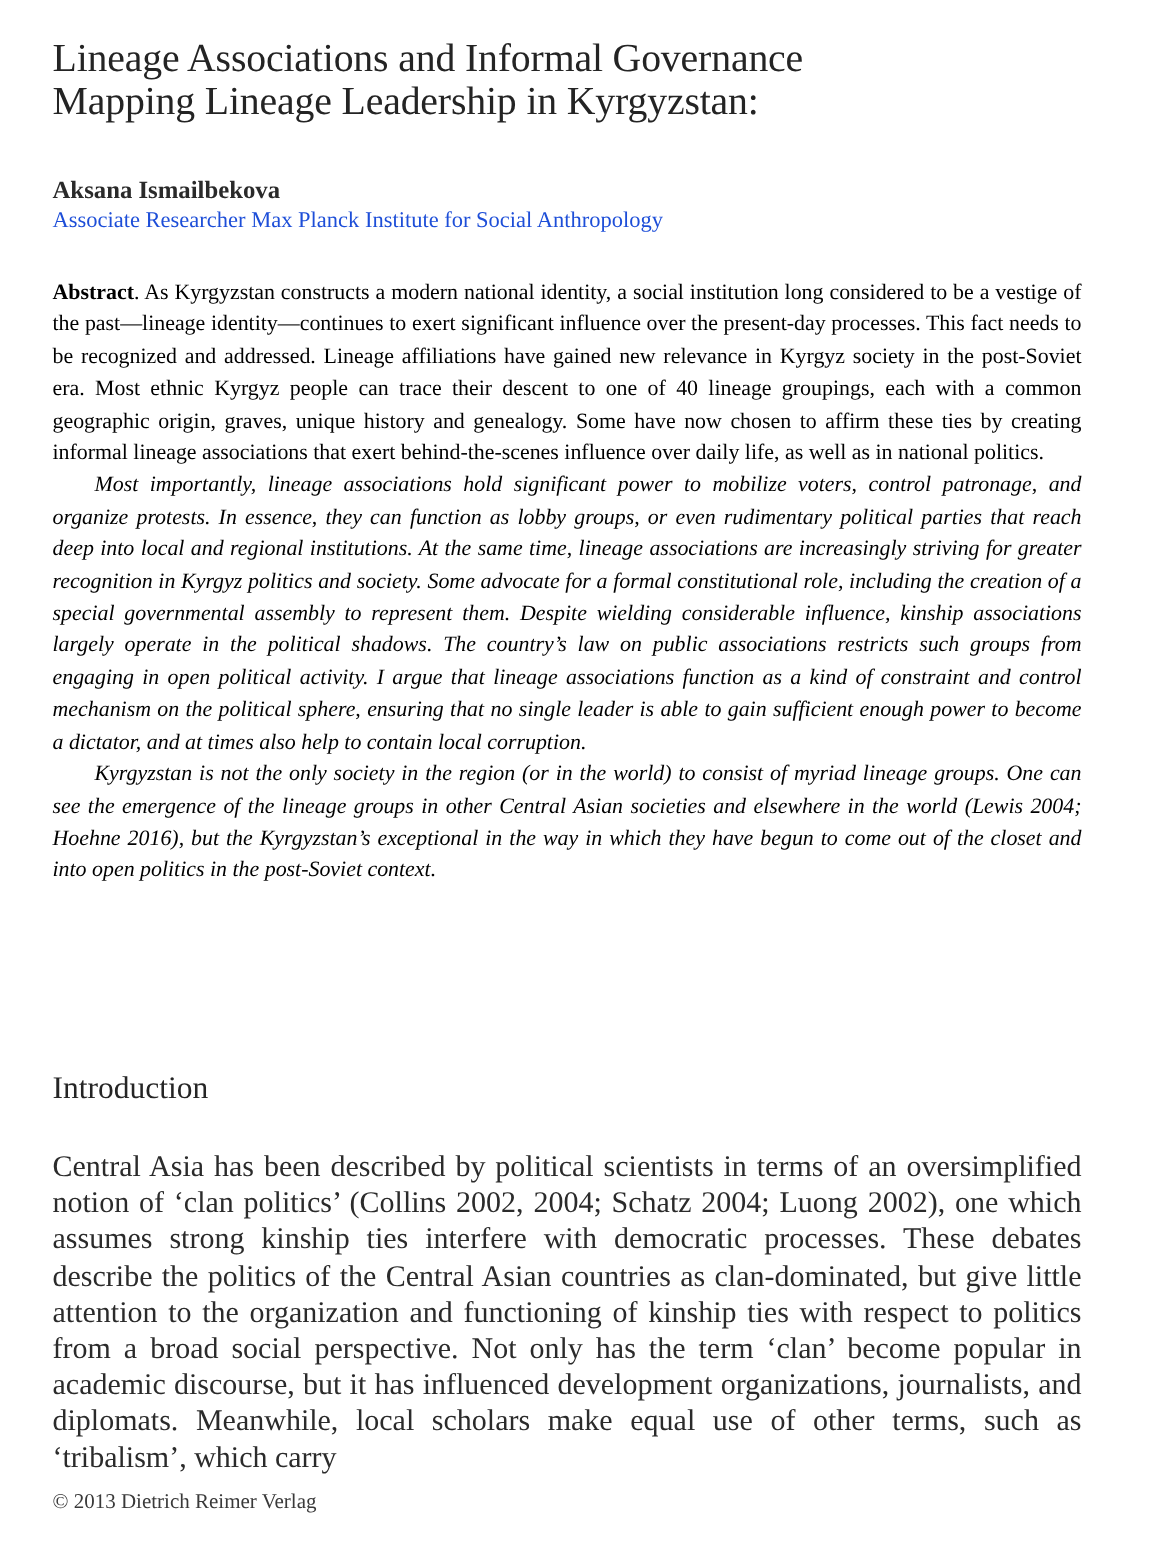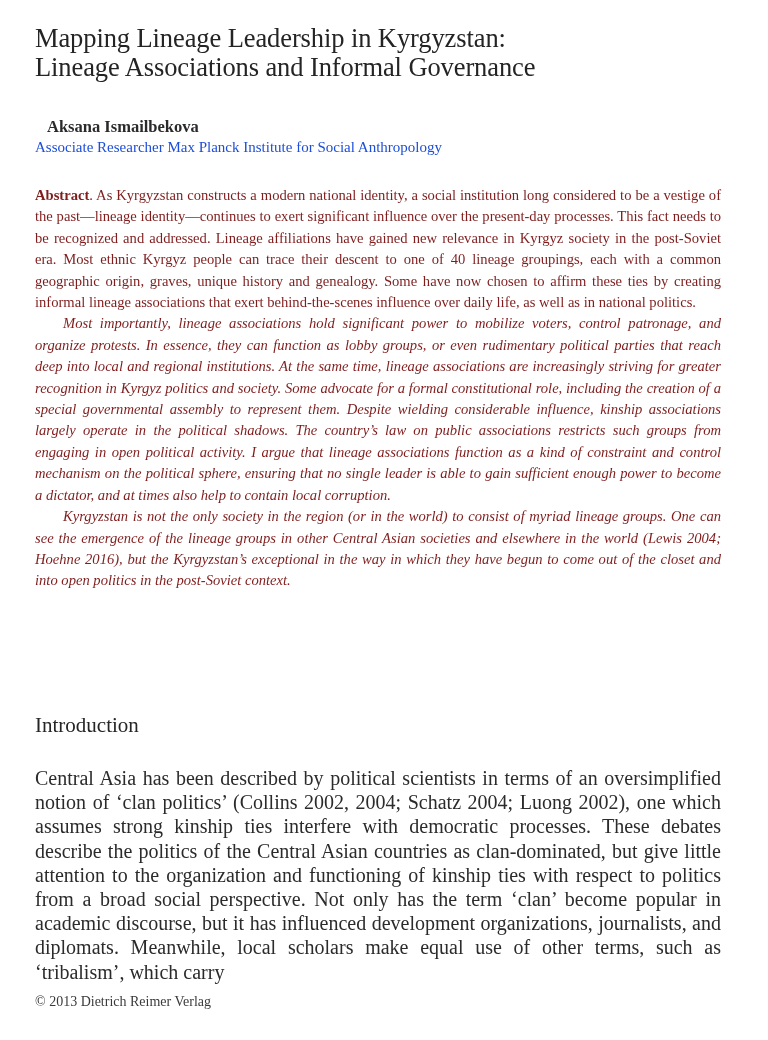--- a/index.html
+++ b/index.html
@@ -9,30 +9,30 @@
     color: #2b2b2b;
   }
   .page { position: absolute; left: 35px; top: 0; width: 686px; }
   .title {
     position: absolute; left: 0; top: 24px; width: 686px;
     font-size: 26.5px; line-height: 29px; font-weight: normal; margin: 0;
     color: #242424; letter-spacing: -0.1px;
   }
   .title span { display: block; }
   .author {
-    position: absolute; left: 12px; top: 117px;
+    position: absolute; left: 0; top: 117px;
     font-size: 16.5px; font-weight: bold; margin: 0; color: #2a2a2a;
   }
   .affiliation {
     position: absolute; left: 0; top: 139px;
     font-size: 15px; margin: 0; color: #1d4ed8;
   }
   .abstract {
     position: absolute; left: 0; top: 185px; width: 686px;
-    font-size: 14.6px; line-height: 21.4px; text-align: justify; color: #7f1d1d;
+    font-size: 14.6px; line-height: 21.4px; text-align: justify; color: #000000;
   }
   .abstract p { margin: 0; }
   .abstract p.indent { text-indent: 28px; font-style: italic; }
   .abstract .label { font-weight: bold; }
   .keywords { font-style: italic; margin: 0; }
   .section-heading {
     position: absolute; left: 0; top: 713px;
     font-size: 21px; font-weight: normal; margin: 0; color: #252525;
   }
   .intro {
@@ -43,22 +43,22 @@
     position: absolute; left: 0; top: 994px; width: 686px;
     font-size: 14px; color: #3a3a3a;
     display: flex; justify-content: space-between;
   }
 </style>
 </head>
 <body>
 
 <div class="page">
   <h1 class="title">
+    <span>Lineage Associations and Informal Governance</span>
     <span>Mapping Lineage Leadership in Kyrgyzstan:</span>
-    <span>Lineage Associations and Informal Governance</span>
   </h1>
 
   <p class="author">Aksana Ismailbekova</p>
   <p class="affiliation">Associate Researcher Max Planck Institute for Social Anthropology</p>
 
   <div class="abstract">
     <p><span class="label">Abstract</span><span>. As Kyrgyzstan constructs a modern national identity, a social institution long considered to be a vestige of the past—lineage identity—continues to exert significant influence over the present-day processes. This fact needs to be recognized and addressed. Lineage affiliations have gained new relevance in Kyrgyz society in the post-Soviet era. Most ethnic Kyrgyz people can trace their descent to one of 40 lineage groupings, each with a common geographic origin, graves, unique history and genealogy. Some have now chosen to affirm these ties by creating informal lineage associations that exert behind-the-scenes influence over daily life, as well as in national politics.</span></p>
     <p class="indent">Most importantly, lineage associations hold significant power to mobilize voters, control patronage, and organize protests. In essence, they can function as lobby groups, or even rudimentary political parties that reach deep into local and regional institutions. At the same time, lineage associations are increasingly striving for greater recognition in Kyrgyz politics and society. Some advocate for a formal constitutional role, including the creation of a special governmental assembly to represent them. Despite wielding considerable influence, kinship associations largely operate in the political shadows. The country’s law on public associations restricts such groups from engaging in open political activity. I argue that lineage associations function as a kind of constraint and control mechanism on the political sphere, ensuring that no single leader is able to gain sufficient enough power to become a dictator, and at times also help to contain local corruption.</p>
     <p class="indent">Kyrgyzstan is not the only society in the region (or in the world) to consist of myriad lineage groups. One can see the emergence of the lineage groups in other Central Asian societies and elsewhere in the world (Lewis 2004; Hoehne 2016), but the Kyrgyzstan’s exceptional in the way in which they have begun to come out of the closet and into open politics in the post-Soviet context.</p>
   </div>

